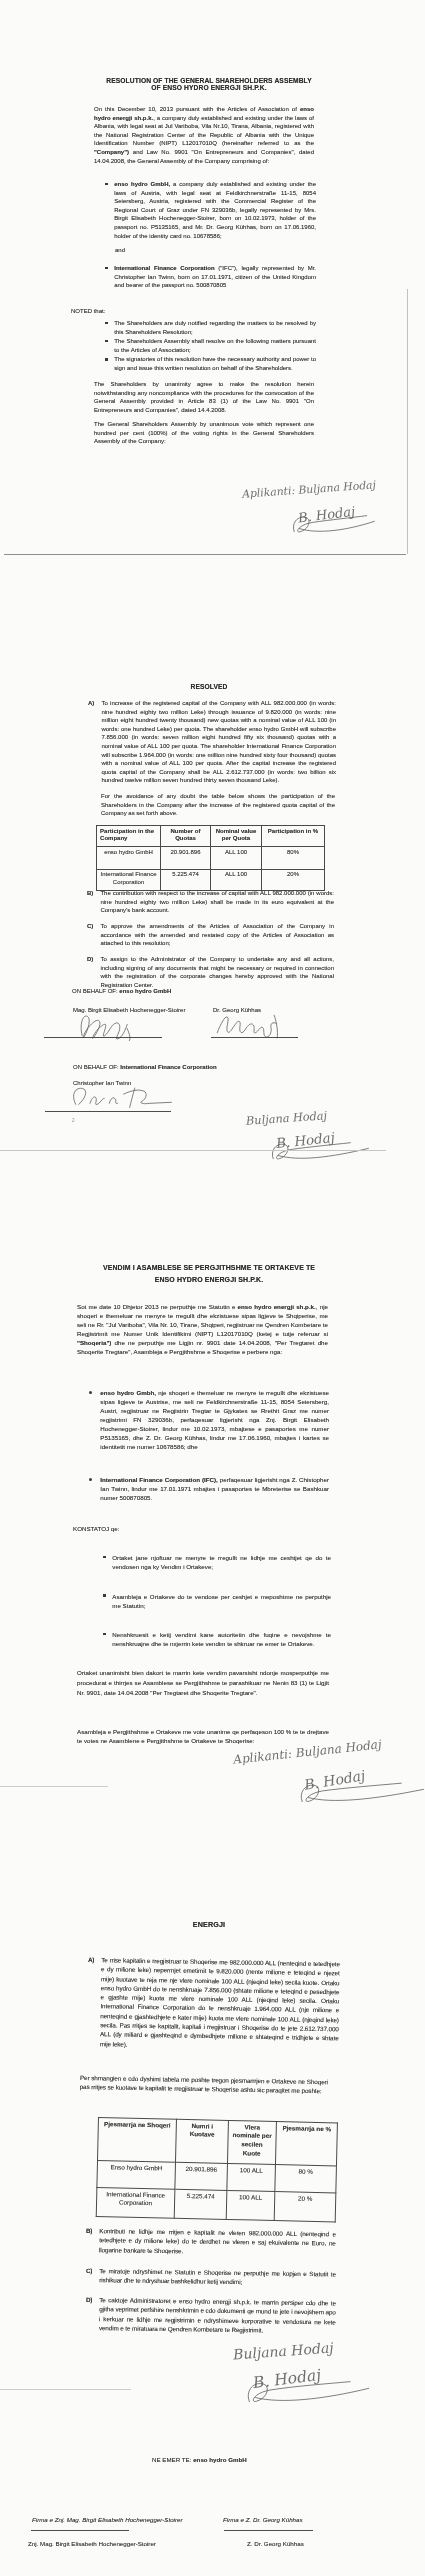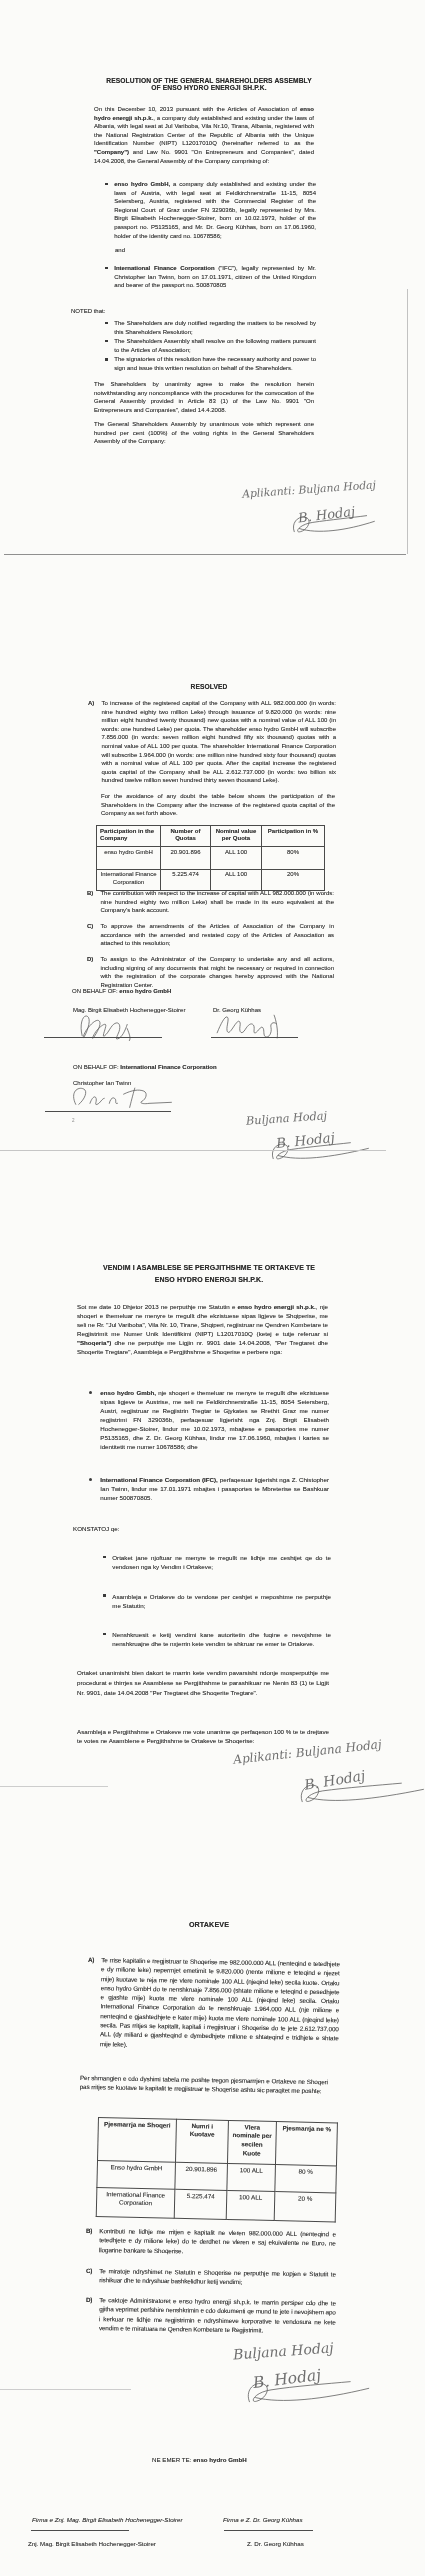--- a/index.html
+++ b/index.html
@@ -229,21 +229,21 @@
     <div class="hw" style="left:304px;top:1772px;font-size:14px;transform:rotate(-9deg);">B. Hodaj</div>
     <svg class="sig" style="left:296px;top:1778px;" width="129" height="34" viewBox="0 0 251 66">
         <path d="M12,46 C5,28 18,12 34,14 C52,16 44,40 26,45 C12,49 20,30 52,25 C95,19 160,14 205,10 M24,38 C70,50 150,42 248,22"></path>
       </svg>
 
     <div class="hline" style="left:0px;top:1786px;width:108px;background:#cdcdcd;"></div>
   </div>
 
   
   <div style="display:contents">
-    <h2 class="b heading" style="left:70px;top:1920px;width:278px;font-size:7.2px;">ORTAKEVE</h2>
+    <h2 class="b heading" style="left:70px;top:1920px;width:278px;font-size:7.2px;">ENERGJI</h2>
 
     <div class="b row tilt1" style="left:88px;top:1955px;width:252px;">
       <span class="lab body p4body">A)</span>
       <p class="btext body p4body">Te rrise kapitalin e rregjistruar te Shoqerise me 982.000.000 ALL (nenteqind e tetedhjete e dy milione leke) nepermjet emetimit te 9.820.000 (nente milione e teteqind e njezet mije) kuotave te reja me nje vlere nominale 100 ALL (njeqind leke) secila kuote. Ortaku enso hydro GmbH do te nenshkruaje 7.856.000 (shtate milione e teteqind e pesedhjete e gjashte mije) kuota me vlere nominale 100 ALL (njeqind leke) secila. Ortaku International Finance Corporation do te nenshkruaje 1.964.000 ALL (nje milione e nenteqind e gjashtedhjete e kater mije) kuota me vlere nominale 100 ALL (njeqind leke) secila. Pas rritjes se kapitalit, kapitali i rregjistruar i Shoqerise do te jete 2.612.737.000 ALL (dy miliard e gjashteqind e dymbedhjete milione e shtateqind e tridhjete e shtate mije leke).</p>
     </div>
 
     <p class="b body p4body tilt1" style="left:80px;top:2073px;width:248px;">Per shmangien e cdo dyshimi tabela me poshte tregon pjesmarrrjen e Ortakeve ne Shoqeri pas rritjes se kuotave te kapitalit te rregjistruar te Shoqerise ashtu sic paraqitet me poshte:</p>
 
     <table class="tbl t2" style="left:98px;top:2117px;transform:rotate(1.3deg);transform-origin:left top;">
       <colgroup>

